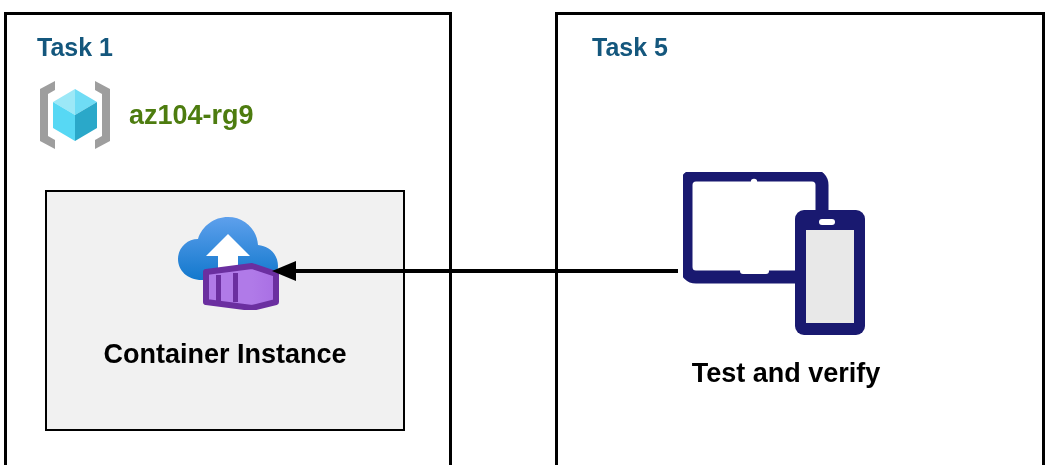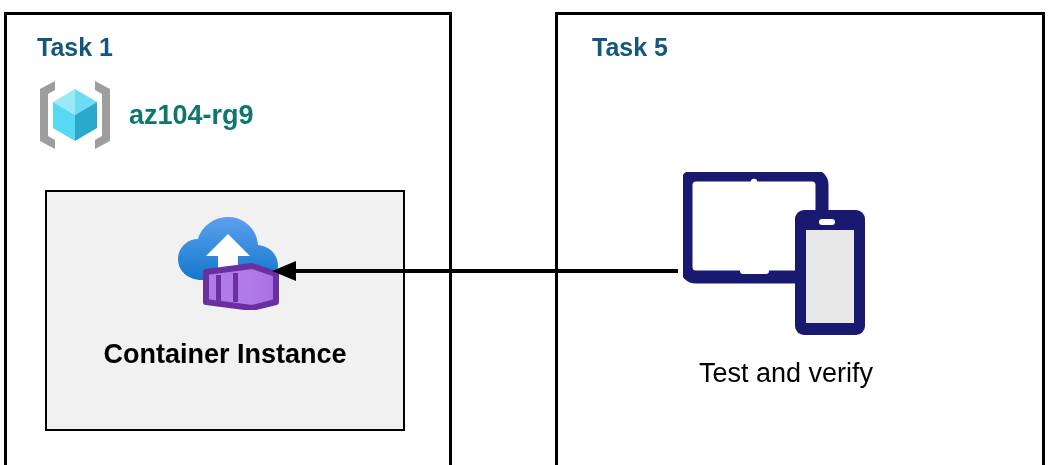--- a/index.html
+++ b/index.html
@@ -64,21 +64,21 @@
     gap: 14px;
   }
   #resource-group-icon {
     width: 80px;
     height: 76px;
     display: block;
   }
   #resource-group-label {
     font-size: 27px;
     font-weight: bold;
-    color: #0f766e;
+    color: #4d7c0f;
     white-space: nowrap;
   }
 
   
   #container-box {
     position: absolute;
     left: 38px;
     top: 175px;
     width: 360px;
     height: 241px;
@@ -115,21 +115,21 @@
     height: 170px;
     display: block;
   }
   #test-verify-label {
     position: absolute;
     left: 596px;
     top: 350px;
     width: 380px;
     text-align: center;
     font-size: 27px;
-    font-weight: normal;
+    font-weight: bold;
     color: #000000;
     white-space: nowrap;
   }
 
   
   #connector-arrow {
     position: absolute;
     left: 272px;
     top: 252px;
     width: 406px;

